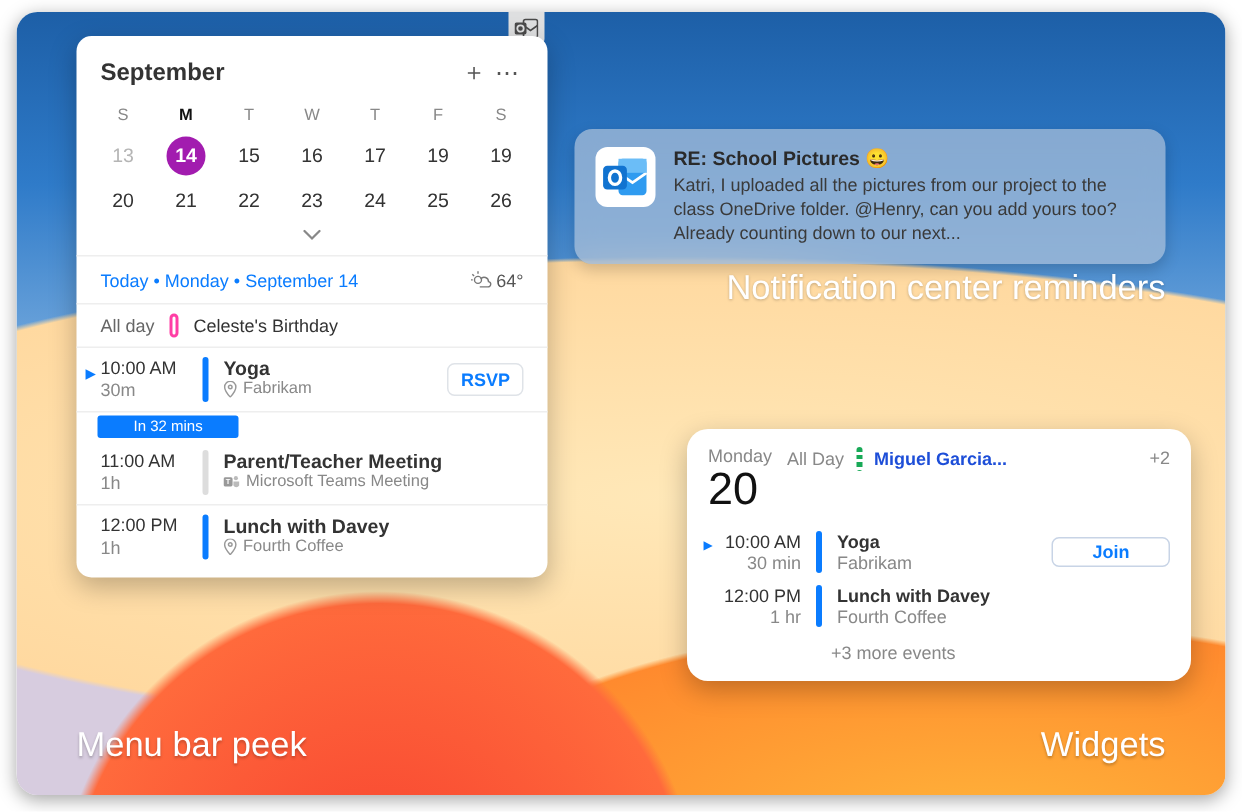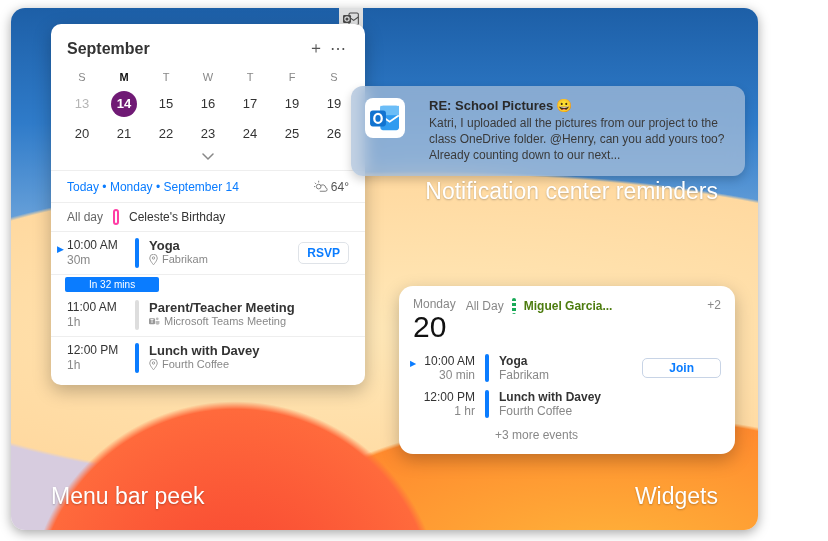--- a/index.html
+++ b/index.html
@@ -1,19 +1,19 @@
 <!DOCTYPE html>
 <html><head>
 <meta charset="utf-8">
 <style>
   * { box-sizing: border-box; margin: 0; padding: 0; font-family: -apple-system, BlinkMacSystemFont, "Segoe UI", sans-serif; }
   body { width: 828px; height: 541px; overflow: hidden; }
   .desktop {
     position: relative;
-    width: 747px; height: 522px;
+    width: 806px; height: 522px;
     margin: 8px 11px;
     border-radius: 14px;
     overflow: hidden;
     background:
       radial-gradient(circle at 30% 115%, #f7402f 0%, #ff6a3c 25%, transparent 26%),
       radial-gradient(ellipse 120% 70% at 80% 105%, #ffb43a 0%, #ff8a2e 38%, transparent 39%),
       radial-gradient(ellipse 140% 55% at 55% 62%, #ffe8b8 0%, #ffd9a0 55%, transparent 56%),
       linear-gradient(180deg, #1d5fa7 0%, #2f7bc9 22%, #74a9dd 45%, #d7ccdf 58%);
     box-shadow: 0 3px 12px rgba(0,0,0,.35);
   }
@@ -39,44 +39,44 @@
     padding: 14px 0 6px; font-size: 13px; color: #333;
   }
   .peek-head { display: flex; align-items: center; padding: 0 16px 8px; }
   .peek-head .month { font-weight: 700; font-size: 16px; flex: 1; }
   .peek-head .plus, .peek-head .more { width: 22px; text-align: center; color: #555; cursor: pointer; font-size: 16px; }
   .cal-grid { display: grid; grid-template-columns: repeat(7,1fr); text-align: center; padding: 0 10px; row-gap: 4px; }
   .cal-grid .dow { color: #888; font-size: 11px; line-height: 20px; }
   .cal-grid .dow.bold { color: #111; font-weight: 700; }
   .cal-grid .d { line-height: 26px; color: #333; border-radius: 50%; width: 26px; margin: 0 auto; }
   .cal-grid .d.dim { color: #b5b5b5; }
-  .cal-grid .d.today { background:#701a75; color:#fff; font-weight:700; }
+  .cal-grid .d.today { background:#a21caf; color:#fff; font-weight:700; }
   .cal-expand { text-align:center; color:#888; padding:2px 0 6px; }
   .peek-rule { border:none; border-top:1px solid #eee; margin:0; }
   .today-row { display:flex; align-items:center; padding:8px 16px; color:#0a7cff; font-size:12px; }
   .today-row .wx { margin-left:auto; color:#555; }
   .allday { display:flex; align-items:center; gap:10px; padding:6px 16px; color:#666; font-size:12px; }
   .allday-bar { width:6px; height:16px; border:2px solid #ff3ea5; border-radius:3px; }
   .agenda-item { display:flex; padding:6px 16px; gap:10px; align-items:flex-start; position:relative; }
   .agenda-item .time { width:58px; color:#333; font-size:12px; line-height:15px; }
   .agenda-item .time .dur { color:#888; }
   .agenda-item .time .tri { position:absolute; left:6px; top:10px; color:#0a7cff; font-size:9px; }
   .vbar { width:4px; align-self:stretch; border-radius:2px; }
   .vbar.blue  { background:#0a7cff; }
   .vbar.blank { background:#fff; border:2px solid #ddd; }
   .agenda-item .body .title { font-weight:600; font-size:13px; }
   .agenda-item .body .loc { color:#888; font-size:11px; display:flex; align-items:center; gap:4px; }
   .agenda-item .rsvp { margin-left:auto; align-self:center; border:1px solid #dfe3e8; border-radius:5px; padding:3px 8px; color:#0a7cff; font-size:12px; font-weight:600; }
   .soon-chip { margin:2px 0 2px 14px; background:#0a7cff; color:#fff; font-size:10px; padding:2px 24px; border-radius:2px; display:inline-block; }
 
   
   .notif-card {
-    position:absolute; top:78px; right:13px; width:394px;
+    position:absolute; top:78px; right:40px; width:394px;
     background:rgba(171, 191, 216, 0.72); backdrop-filter:blur(8px);
-    border-radius:12px; padding:12px 14px; display:flex; gap:24px;
+    border-radius:12px; padding:12px 14px; display:flex; gap:12px;
     box-shadow:0 4px 10px rgba(0,0,0,.18);
   }
   .notif-card .icon { width:40px; height:40px; background:#fff; border-radius:8px; display:flex; align-items:center; justify-content:center; flex-shrink:0; }
   .notif-card .txt .subj { font-weight:700; font-size:13px; color:#2a2a2a; margin-bottom:2px; }
   .notif-card .txt .prev { font-size:12px; color:#3a3a3a; line-height:1.35; }
 
   
   .widget {
     position:absolute; top:278px; right:23px; width:336px;
     background:#fff; border-radius:14px; padding:12px 14px;
@@ -244,21 +244,21 @@
 
   <div class="widget">
     <div class="toprow">
       <div class="date">
         <div class="dow">Monday</div>
         <div class="num">20</div>
       </div>
       <div class="allday2">
         <span class="lbl">All Day</span>
         <span class="bar"></span>
-        <span style="font-weight:600;color:#4d7c0f">Miguel Garcia...</span>
+        <span style="font-weight:600;color:#1d4ed8">Miguel Garcia...</span>
       </div>
       <div class="more2">+2</div>
     </div>
     <div class="rows" id="widget-rows">
         <div class="row">
           <div class="time">
             <span class="tri">▶</span>
             <div>10:00 AM</div>
             <div class="dur">30 min</div>
           </div>

